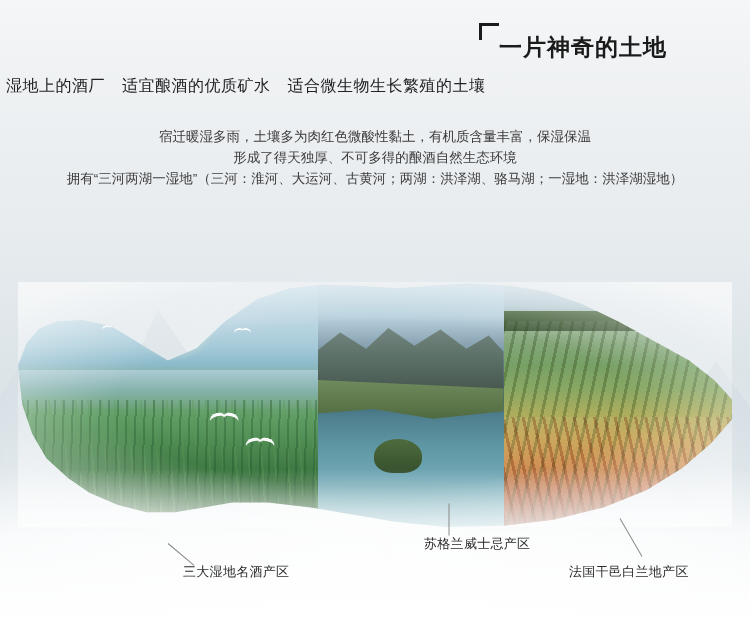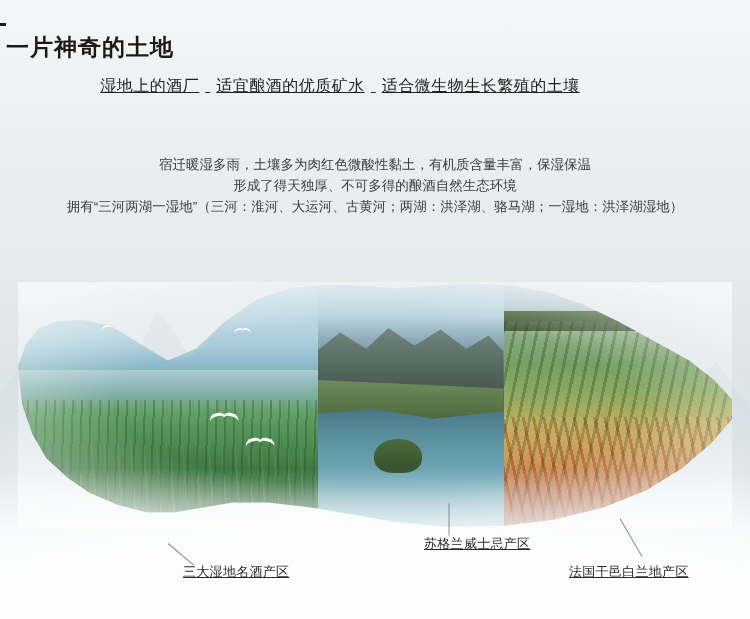--- a/index.html
+++ b/index.html
@@ -54,21 +54,21 @@
     background: linear-gradient(180deg, rgba(255,255,255,0) 0%, rgba(255,255,255,0.75) 45%, rgba(255,255,255,0.95) 100%);
     pointer-events: none;
   }
 
   
   .headline-wrap {
     position: absolute;
     top: 32px;
     left: 0;
     width: 667px;
-    text-align: left;
+    text-align: right;
   }
   .headline {
     display: inline-block;
     position: relative;
     font-size: 23px;
     font-weight: bold;
     color: #1b1b1b;
     letter-spacing: 1px;
     padding-left: 6px;
   }
@@ -80,39 +80,36 @@
     height: 14px;
     border-left: 3px solid #1b1b1b;
     border-top: 3px solid #1b1b1b;
   }
 
   .subhead {
     position: absolute;
     top: 76px;
     left: 0;
     width: 680px;
-    text-align: center;
     font-size: 16px;
     color: #222;
     letter-spacing: 0.5px;
-    text-decoration: underline;
   }
   .subhead span { margin: 0 6px; }
 
   
   .body-block {
     position: absolute;
     top: 126px;
     left: 0;
     width: 750px;
     text-align: center;
     color: #3b3b3b;
     font-size: 13.5px;
     line-height: 21px;
-    margin-top: 28px;
   }
   .body-block .line { display: block; }
   .body-block .emph {
     display: block;
     margin-top: 11px;
     font-weight: bold;
     color: #1c1c1c;
     font-size: 13.5px;
     letter-spacing: 0.3px;
   }
@@ -241,21 +238,20 @@
       radial-gradient(ellipse 470px 150px at 50% 50%, rgba(255,255,255,0) 55%, rgba(255,255,255,0.35) 82%, rgba(255,255,255,0.6) 100%);
   }
 
   
   .callout {
     position: absolute;
     font-size: 13px;
     color: #2a2a2a;
     white-space: nowrap;
     letter-spacing: 0.3px;
-    text-decoration: underline;
   }
   .leader {
     position: absolute;
     background: #8a8a8a;
     height: 1px;
     transform-origin: left center;
   }
 
   #label-china   { left: 183px; top: 563px; }
   #label-scotland{ left: 424px; top: 535px; }

